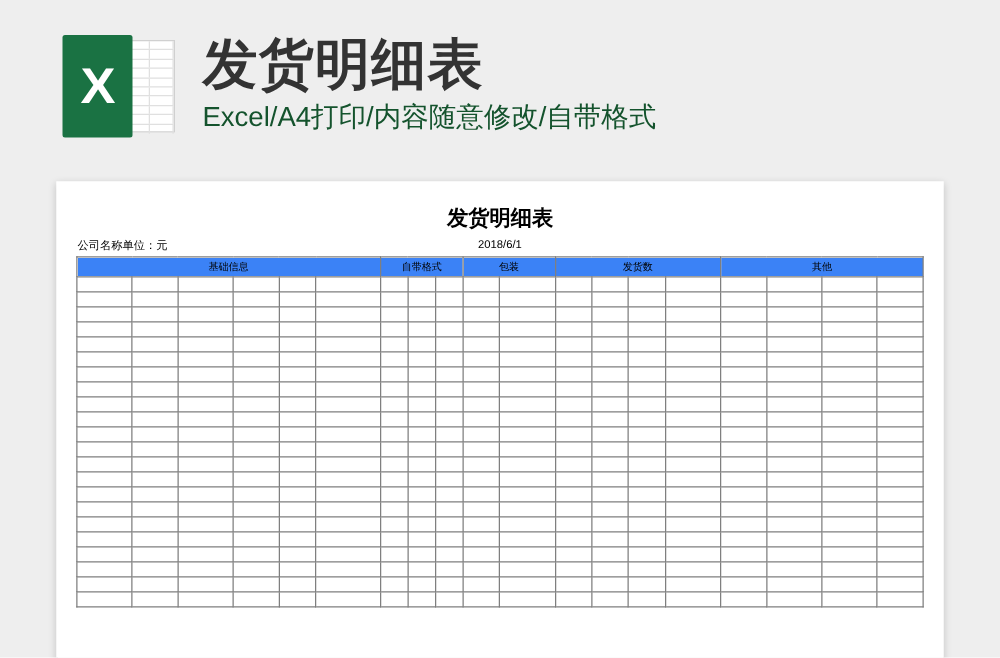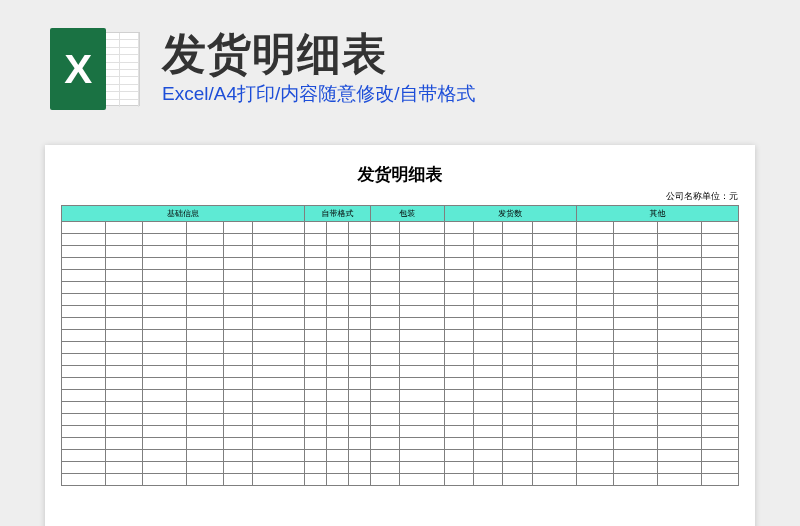--- a/index.html
+++ b/index.html
@@ -65,22 +65,22 @@
     margin-left: 22px;
   }
   .title-main {
     font-size: 44px;
     font-weight: 900;
     color: #333333;
     letter-spacing: 1px;
     line-height: 1.05;
   }
   .title-sub {
-    font-size: 19px;
-    color: #1d4ed8;
+    font-size: 22px;
+    color: #14532d;
     font-weight: 500;
     margin-top: 4px;
   }
   .paper {
     position: absolute;
     top: 145px;
     left: 45px;
     width: 710px;
     height: 440px;
     background: #ffffff;
@@ -89,21 +89,21 @@
   }
   .sheet-title {
     text-align: center;
     font-size: 17px;
     font-weight: 700;
     color: #000;
     margin-bottom: 4px;
   }
   .meta-row {
     display: flex;
-    justify-content: flex-end;
+    justify-content: flex-start;
     font-size: 9px;
     color: #000;
     padding: 0 1px 2px 1px;
   }
   .meta-row .center {
     position: absolute;
     left: 0; right: 0;
     text-align: center;
   }
   table {
@@ -115,21 +115,21 @@
     border: 1px solid #7f7f7f;
     font-size: 8px;
     color: #000;
     text-align: center;
     font-weight: 400;
     padding: 0;
     overflow: hidden;
     white-space: nowrap;
   }
   thead th {
-    background: #5eead4;
+    background: #3b82f6;
     height: 15px;
     line-height: 15px;
     font-family: Liberation Serif, serif;
   }
   tbody td {
     height: 12px;
     background: #fff;
   }
 </style>
 </head>
@@ -196,20 +196,21 @@
   <div class="title-block">
     <div class="title-main">发货明细表</div>
     <div class="title-sub">Excel/A4打印/内容随意修改/自带格式</div>
   </div>
 </div>
 
 <div class="paper">
   <div class="sheet-title">发货明细表</div>
   <div class="meta-row">
     <span>公司名称</span>
+    <span class="center">2018/6/1</span>
     <span>单位：元</span>
   </div>
 
   <table>
     <colgroup>
       <col style="width:6%">
         <col style="width:5%">
         <col style="width:6%">
         <col style="width:5%">
         <col style="width:4%">

